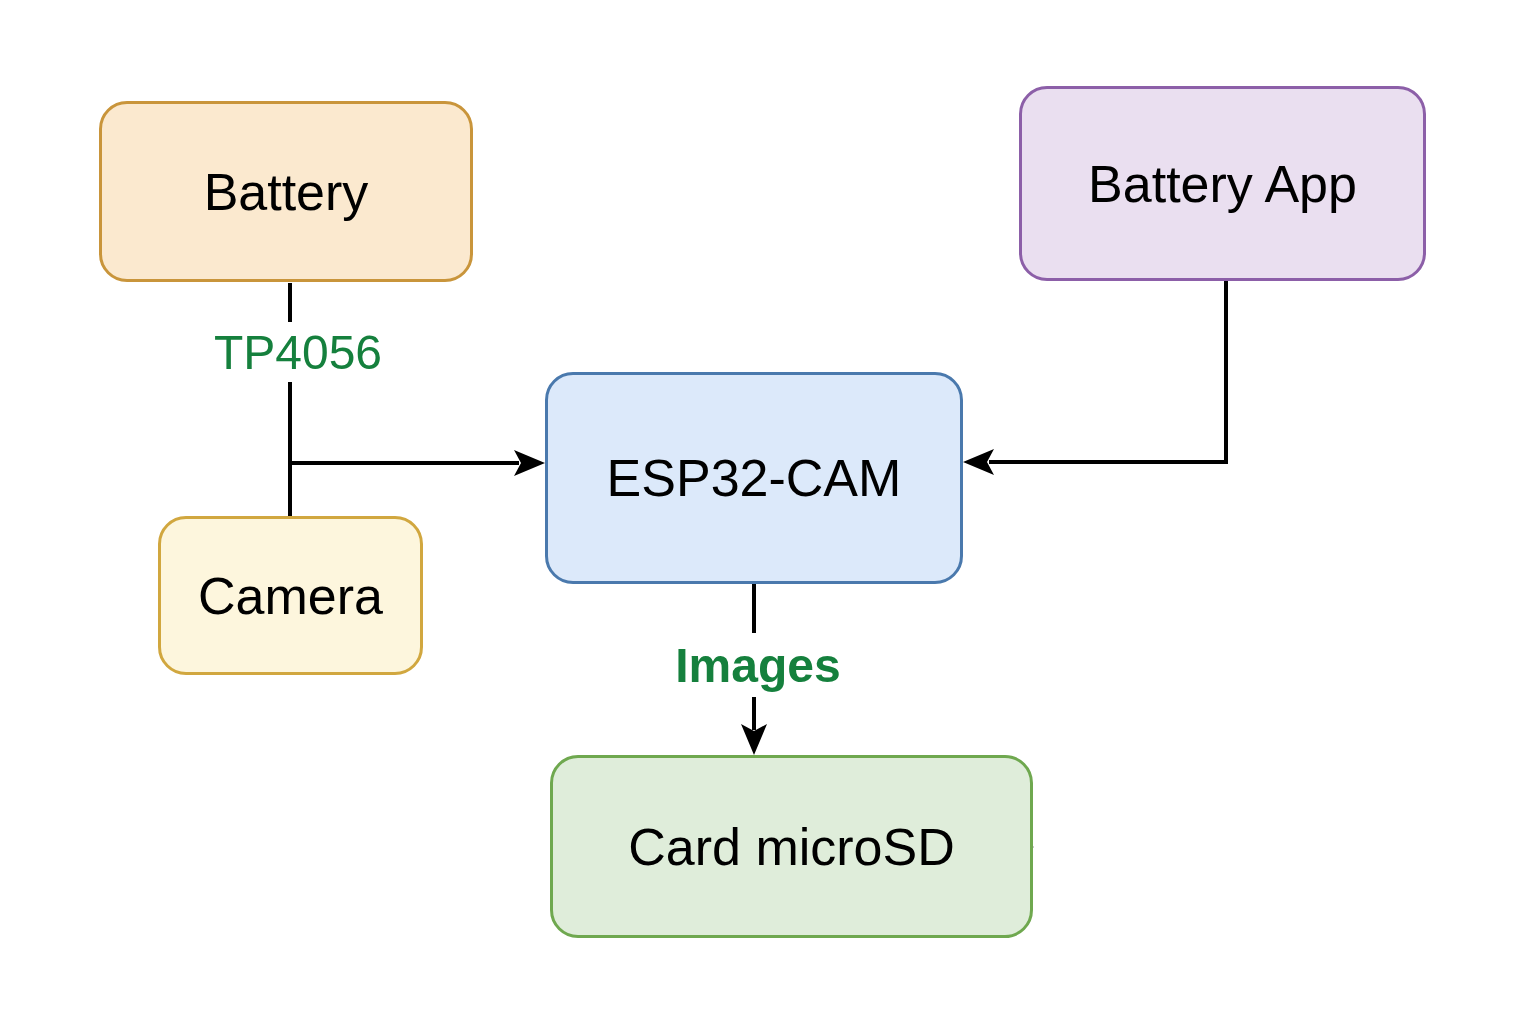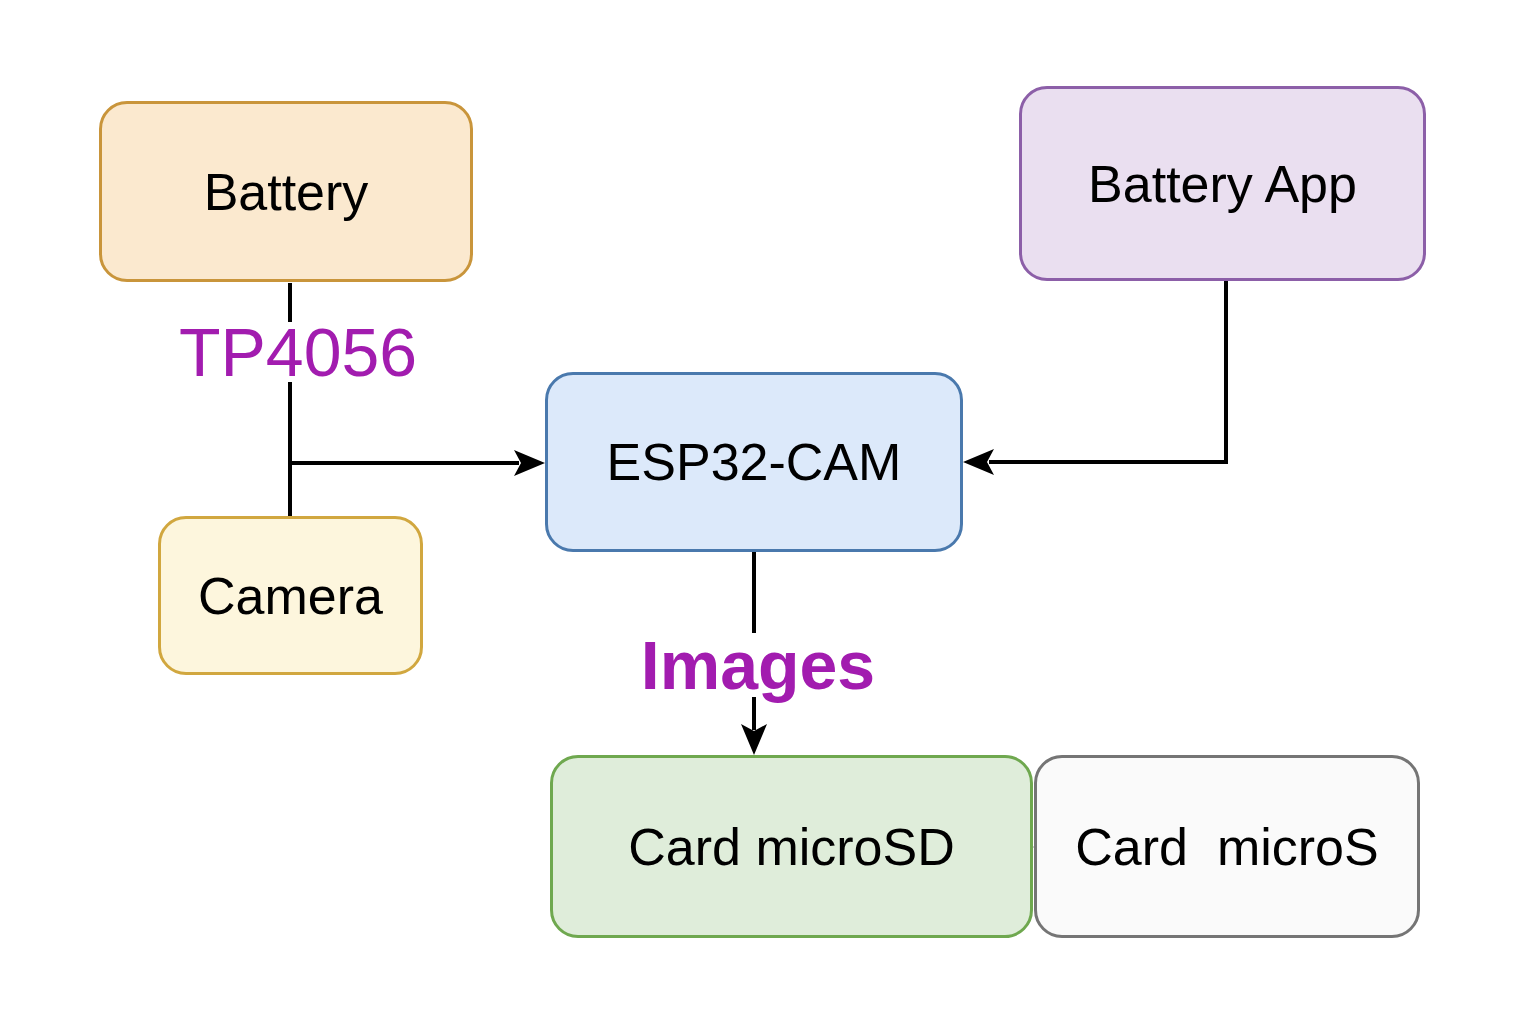--- a/index.html
+++ b/index.html
@@ -27,29 +27,29 @@
     color: #000000;
     white-space: pre;
     box-sizing: border-box;
   }
   .edge-label {
     position: absolute;
     background: #ffffff;
     display: flex;
     align-items: center;
     justify-content: center;
-    font-size: 68px;
-    color: #a21caf;
+    font-size: 48px;
+    color: #15803d;
     white-space: pre;
     box-sizing: border-box;
   }
   
   .node-battery      { left:  99px; top: 101px; width: 374px; height: 181px; }
   .node-mobile-app   { left: 1019px; top:  86px; width: 407px; height: 195px; }
-  .node-esp32-cam    { left: 545px; top: 372px; width: 418px; height: 180px; }
+  .node-esp32-cam    { left: 545px; top: 372px; width: 418px; height: 212px; }
   .node-camera       { left: 158px; top: 516px; width: 265px; height: 159px; justify-content: center; }
   .node-card-microsd { left: 550px; top: 755px; width: 483px; height: 183px; }
   .node-card-micros  { left: 1034px; top: 755px; width: 386px; height: 183px; }
   
   .label-tp4056 { left: 183px; top: 322px; width: 230px; height: 60px; }
   .label-wifi   { left: 1070px; top: 413px; width: 152px; height: 60px; }
   .label-images { left: 648px; top: 633px; width: 220px; height: 64px; font-weight: bold; }
 </style>
 </head>
 <body>
@@ -88,17 +88,14 @@
   </div>
   <div class="node node-esp32-cam" style="background: rgb(220, 233, 250); border-color: rgb(74, 121, 173);">
     <span>ESP32-CAM</span>
   </div>
   <div class="node node-camera" style="background: rgb(253, 246, 221); border-color: rgb(209, 167, 63);">
     <span>Camera</span>
   </div>
   <div class="node node-card-microsd" style="background: rgb(223, 237, 218); border-color: rgb(111, 168, 79);">
     <span>Card microSD</span>
   </div>
-  <div class="node node-card-micros" style="background: rgb(250, 250, 250); border-color: rgb(117, 117, 117);">
-    <span>Card  microS</span>
-  </div>
 
 </div>
 
 </body></html>

